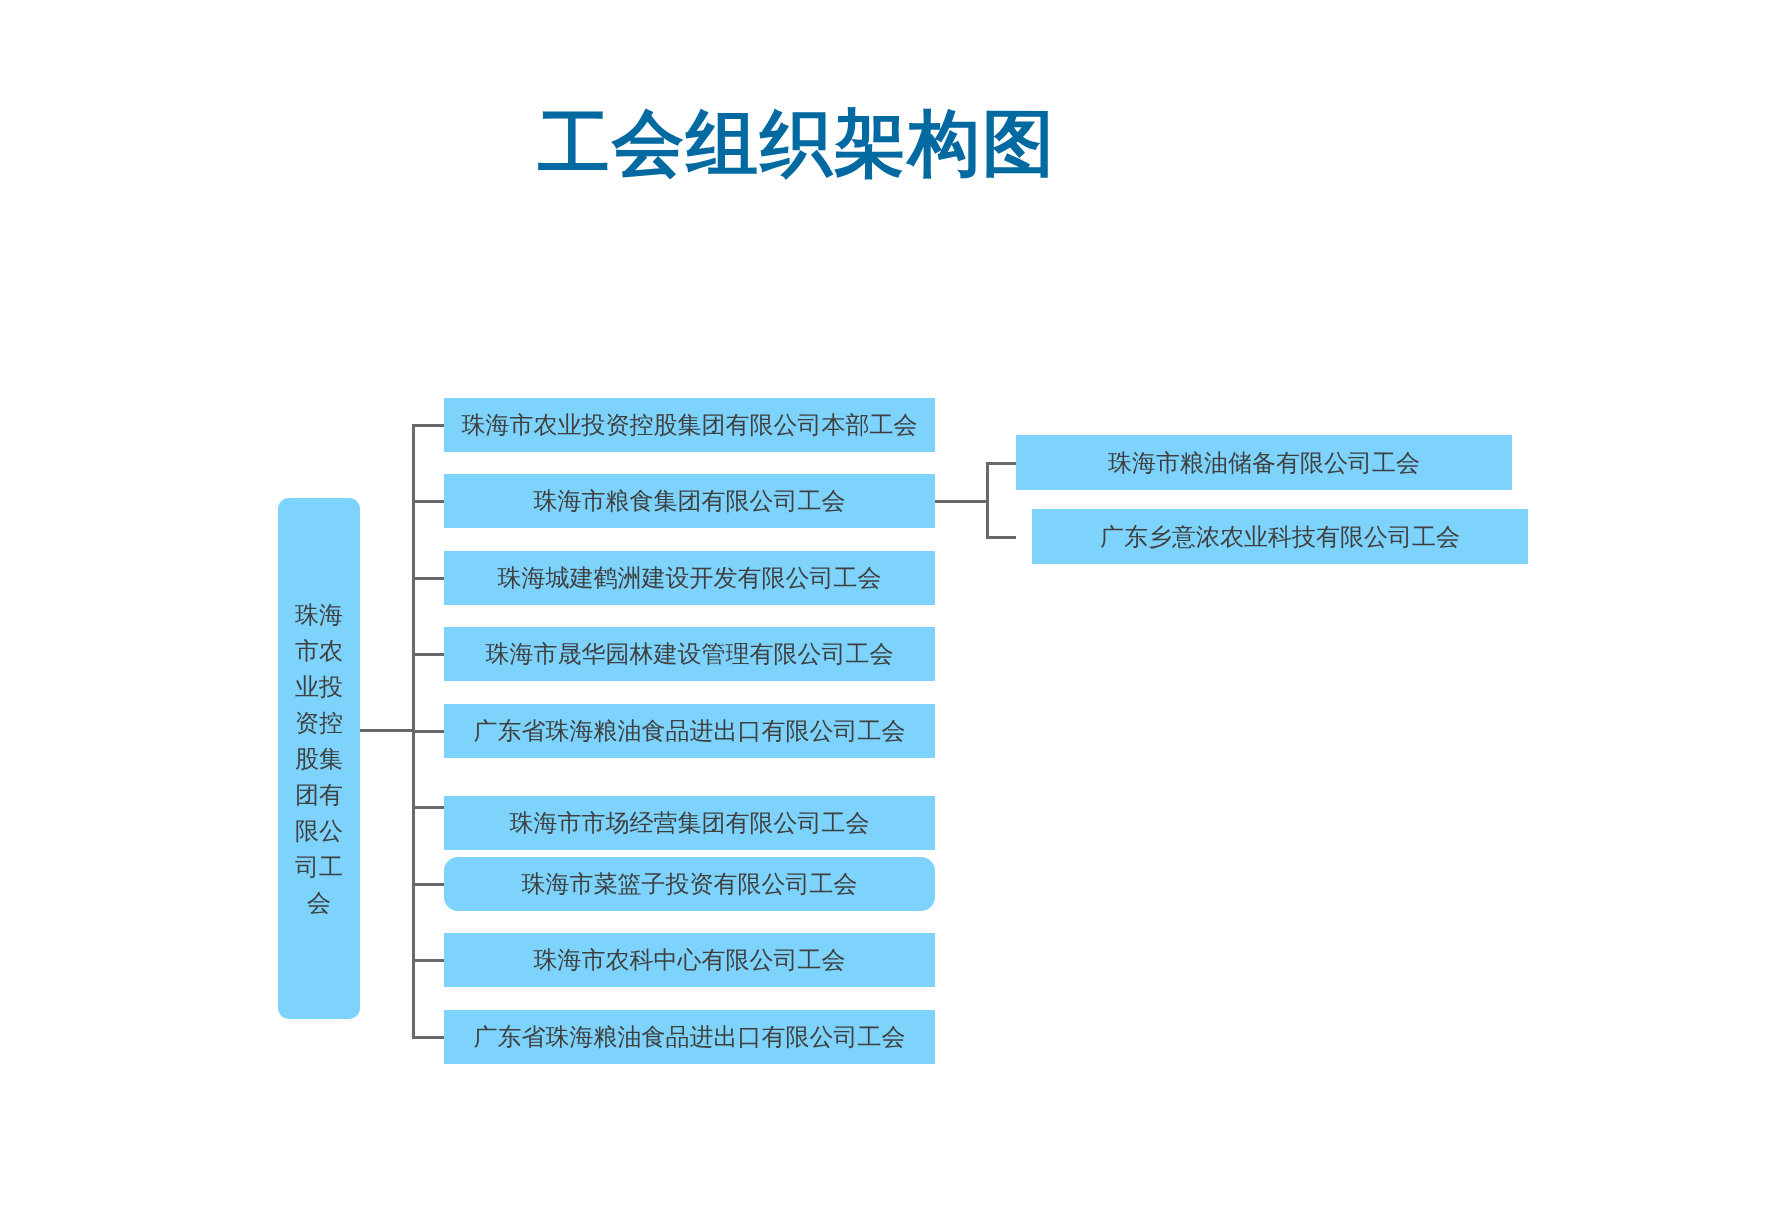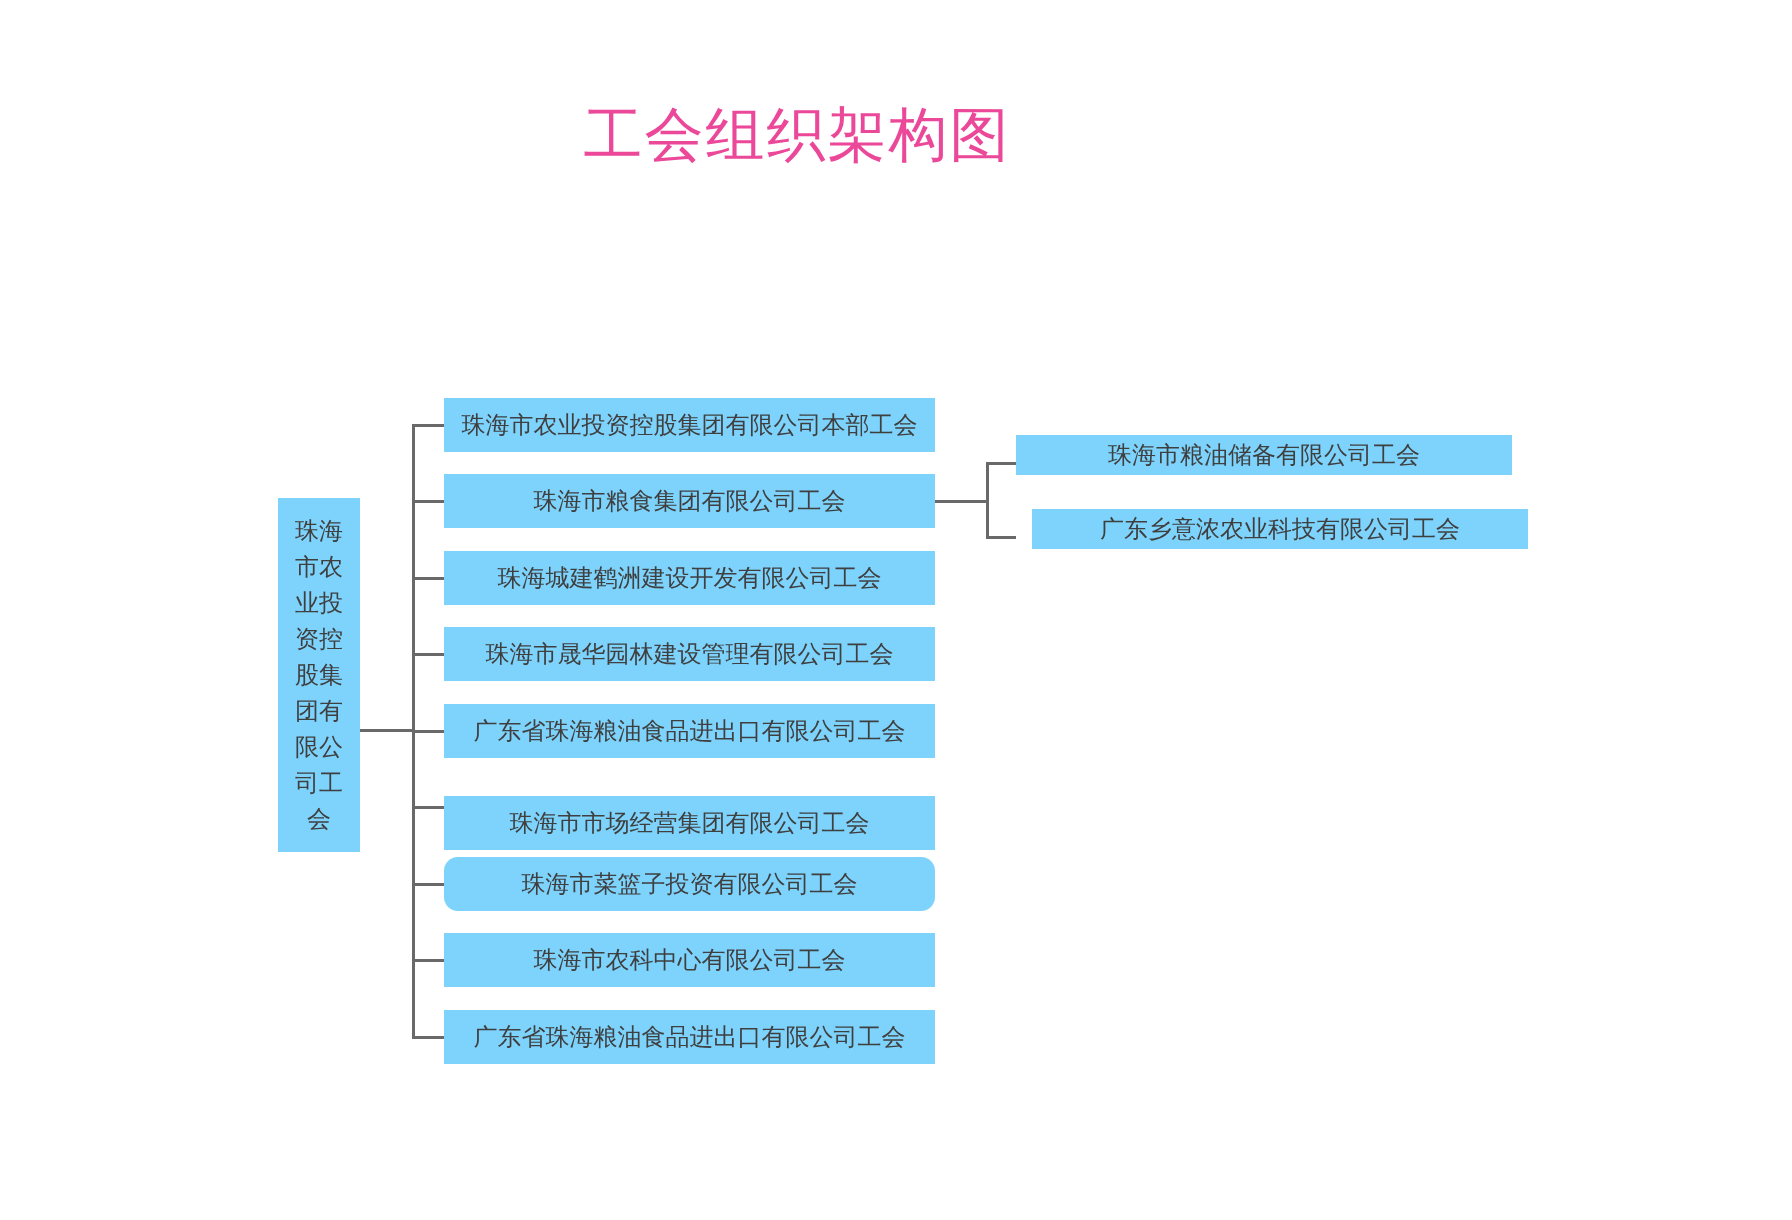--- a/index.html
+++ b/index.html
@@ -13,56 +13,57 @@
     width: 1792px;
     height: 1220px;
     background: #ffffff;
     overflow: hidden;
   }
   .chart-title {
     position: absolute;
     top: 96px;
     left: 797px;
     transform: translateX(-50%);
-    font-size: 59px;
-    font-weight: 400;
+    font-size: 72px;
+    font-weight: 700;
     letter-spacing: 2px;
-    color: #ec4899;
+    color: #0369a1;
     white-space: nowrap;
   }
   .node {
     position: absolute;
     background: #7dd3fc;
     color: #3f3f3f;
     display: flex;
     align-items: center;
     justify-content: center;
     text-align: center;
     font-size: 24px;
     line-height: 30px;
   }
   .root-node {
     left: 278px;
     top: 498px;
     width: 82px;
-    height: 354px;
+    height: 521px;
     line-height: 36px;
     padding: 0 14px;
     box-sizing: border-box;
     word-break: break-all;
+    border-radius: 11px;
   }
   .mid-node {
     left: 444px;
     width: 491px;
     height: 54px;
   }
   .leaf-node {
     left: 1016px;
     width: 496px;
-    height: 40px;
+    height: 55px;
   }
   .line {
     position: absolute;
     background: #696969;
   }
   .h-line { height: 3px; }
   .v-line { width: 3px; }
 </style>
 </head>
 <body>

